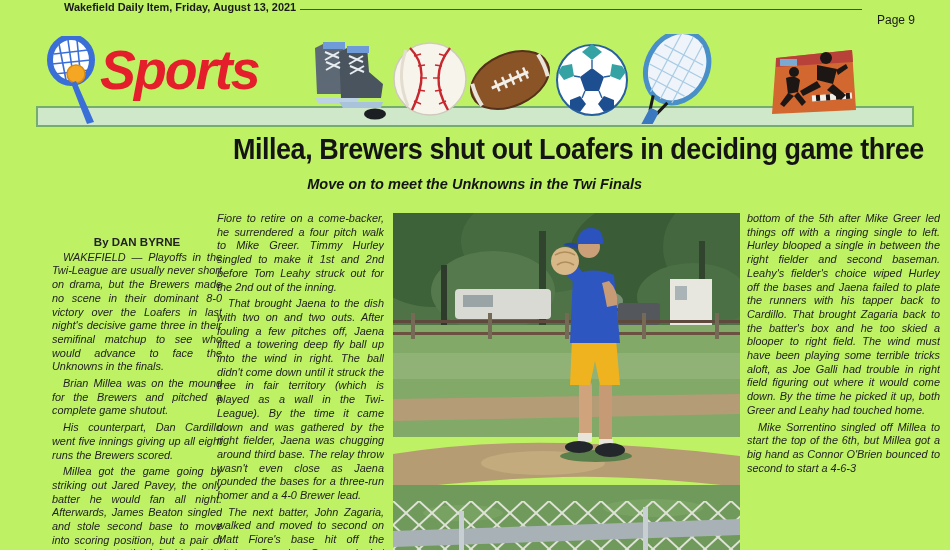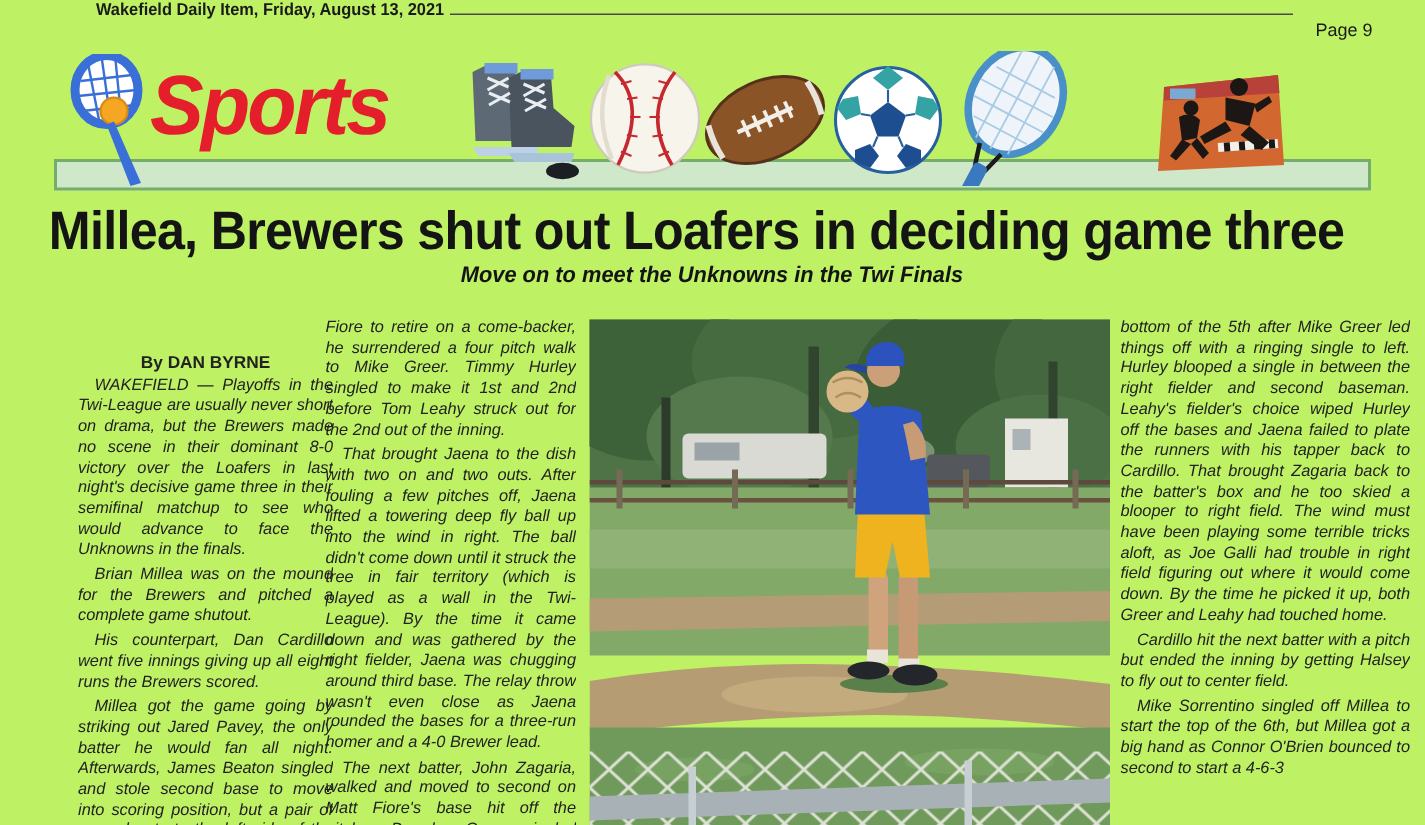--- a/index.html
+++ b/index.html
@@ -14,22 +14,22 @@
 
   
   .banner-strip{position:absolute;left:36px;top:106px;width:874px;height:17px;
                 background:#cfe8ca;border:2px solid #74ad6c;}
   .sports-title{position:absolute;left:100px;top:42px;font-size:56px;line-height:1;
                 font-weight:bold;font-style:italic;color:#e41e2b;letter-spacing:-2px;
                 transform:scaleX(.96);transform-origin:left top;z-index:3;}
   .banner-icon{position:absolute;z-index:2;}
 
   
-  .headline{position:absolute;left:0;top:134px;width:950px;text-align:left;margin:0;
-            font-size:36px;font-weight:bold;color:#141414;line-height:1.1;}
+  .headline{position:absolute;left:0;top:134px;width:950px;text-align:right;margin:0;
+            font-size:29px;font-weight:bold;color:#141414;line-height:1.1;}
   .headline span{display:inline-block;transform:scaleX(.93);letter-spacing:-.5px;white-space:nowrap;}
   .subheadline{position:absolute;left:0;top:175px;width:950px;text-align:center;margin:0;
                font-size:15px;font-weight:bold;font-style:italic;color:#141414;}
   .subheadline span{display:inline-block;transform:scaleX(.97);white-space:nowrap;}
 
   
   .col{position:absolute;top:212px;bottom:0;overflow:hidden;font-size:10.9px;
        line-height:13.7px;text-align:justify;color:#222;}
   .col p{margin:0 0 3px 0;text-indent:11px;font-style:italic;}
   .col p.cont{text-indent:0;}
@@ -268,17 +268,16 @@
       </defs>
       <rect x="0" y="288" width="347" height="49" fill="url(#chain)"></rect>
       <polygon points="0,318 347,306 347,322 0,334" fill="#a8b2b6"></polygon>
       <rect x="66" y="298" width="5" height="39" fill="#c8cfd2"></rect>
       <rect x="250" y="294" width="5" height="43" fill="#c8cfd2"></rect>
     </svg>
   </figure>
 
   <section class="col col3">
     <p class="cont">bottom of the 5th after Mike Greer led things off with a ringing single to left. Hurley blooped a single in between the right fielder and second baseman. Leahy's fielder's choice wiped Hurley off the bases and Jaena failed to plate the runners with his tapper back to Cardillo. That brought Zagaria back to the batter's box and he too skied a blooper to right field. The wind must have been playing some terrible tricks aloft, as Joe Galli had trouble in right field figuring out where it would come down. By the time he picked it up, both Greer and Leahy had touched home.</p>
-    <p>Cardillo hit the next batter with a pitch but ended the inning by getting Halsey to fly out to center field.</p>
     <p>Mike Sorrentino singled off Millea to start the top of the 6th, but Millea got a big hand as Connor O'Brien bounced to second to start a 4-6-3</p>
   </section>
 
 </div>
 
 </body></html>

